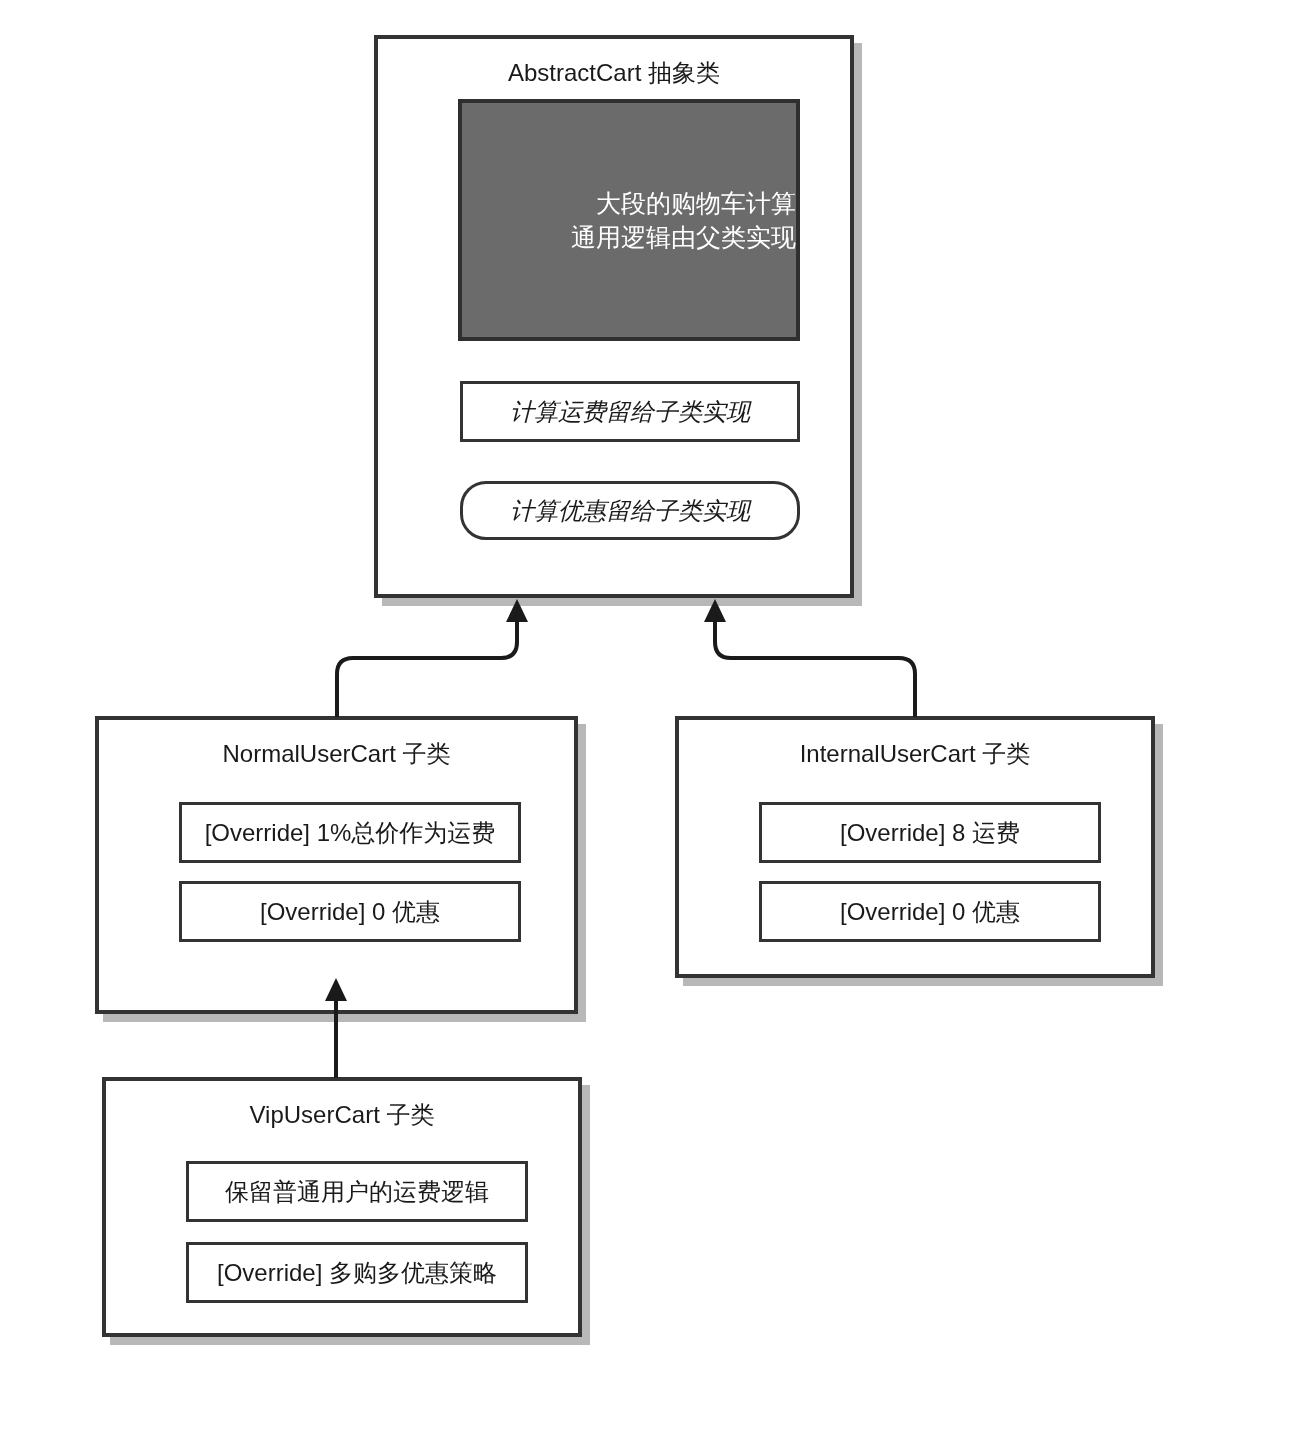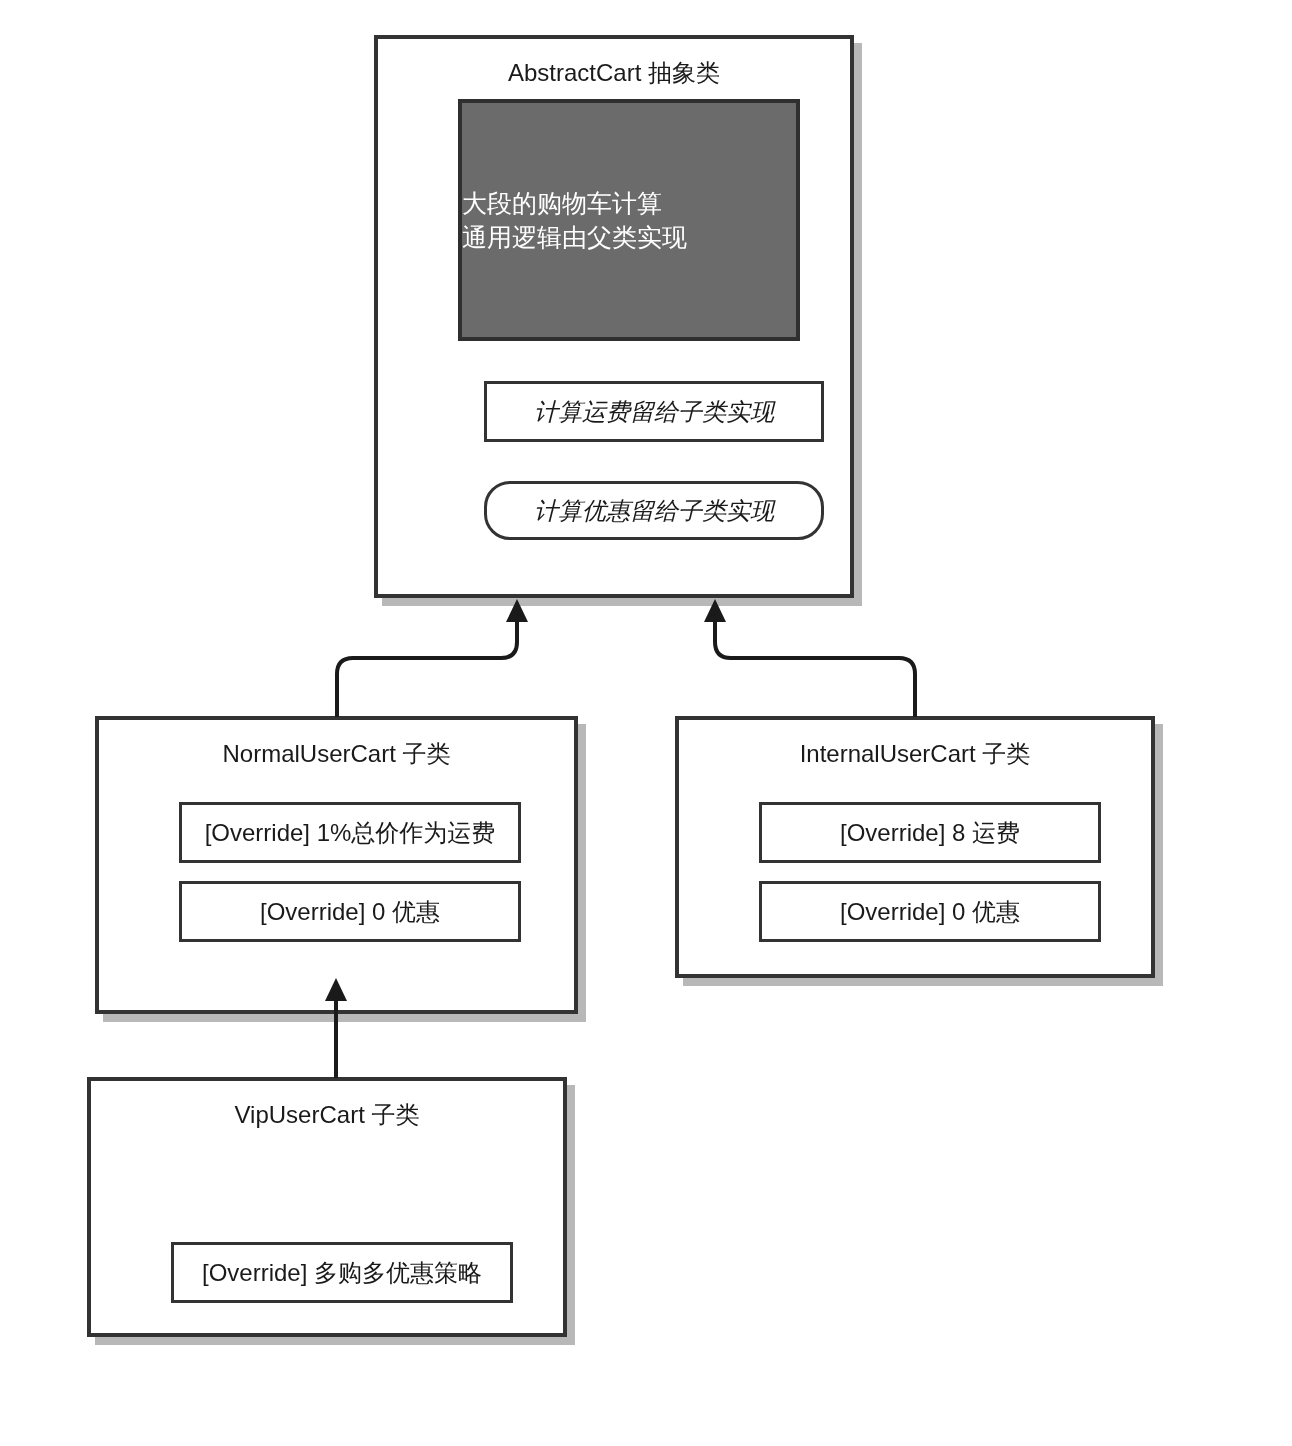--- a/index.html
+++ b/index.html
@@ -45,52 +45,52 @@
     white-space: nowrap;
   }
   .note {
     position: absolute;
     box-sizing: border-box;
     background: #6b6b6b;
     border: 4px solid #2f2f2f;
     color: #ffffff;
     display: flex;
     flex-direction: column;
-    align-items: flex-start;
+    align-items: flex-end;
     justify-content: center;
     text-align: center;
     font-size: 25px;
     line-height: 34px;
   }
   .method {
     position: absolute;
     box-sizing: border-box;
     background: #ffffff;
     border: 3px solid #333333;
     display: flex;
     align-items: center;
     justify-content: center;
     text-align: center;
     font-size: 24px;
     white-space: nowrap;
   }
-  .method.italic { font-style: italic; margin-left: 24px; }
+  .method.italic { font-style: italic; }
 
   
   .box-abstract   { left: 374px; top: 35px;   width: 480px; height: 563px; }
   .box-abstract .note      { left: 80px; top: 60px;  width: 342px; height: 242px; }
   .box-abstract .method-1  { left: 82px; top: 342px; width: 340px; height: 61px; }
   .box-abstract .method-2  { left: 82px; top: 442px; width: 340px; height: 59px; border-radius: 26px; }
 
   
   .box-normal     { left: 95px;  top: 716px;  width: 483px; height: 298px; }
   
   .box-internal   { left: 675px; top: 716px;  width: 480px; height: 262px; padding-left: 7px; }
   
-  .box-vip        { left: 87px;  top: 1077px; width: 480px; height: 260px; }
+  .box-vip        { left: 102px;  top: 1077px; width: 480px; height: 260px; }
 
   .box-normal .method-1, .box-internal .method-1, .box-vip .method-1 {
     left: 80px; top: 82px;  width: 342px; height: 61px;
   }
   .box-normal .method-2, .box-internal .method-2, .box-vip .method-2 {
     left: 80px; top: 161px; width: 342px; height: 61px;
   }
   .box-vip .method-1 { top: 80px; }
 </style>
 </head>
@@ -130,16 +130,17 @@
   </div>
 
   <div class="cls box-internal">
     <div class="cls-title">InternalUserCart 子类</div>
     <div class="method method-1">[Override] 8 运费</div>
     <div class="method method-2">[Override] 0 优惠</div>
   </div>
 
   <div class="cls box-vip">
     <div class="cls-title">VipUserCart 子类</div>
+    <div class="method method-1">保留普通用户的运费逻辑</div>
     <div class="method method-2">[Override] 多购多优惠策略</div>
   </div>
 
 </div>
 
 </body></html>

